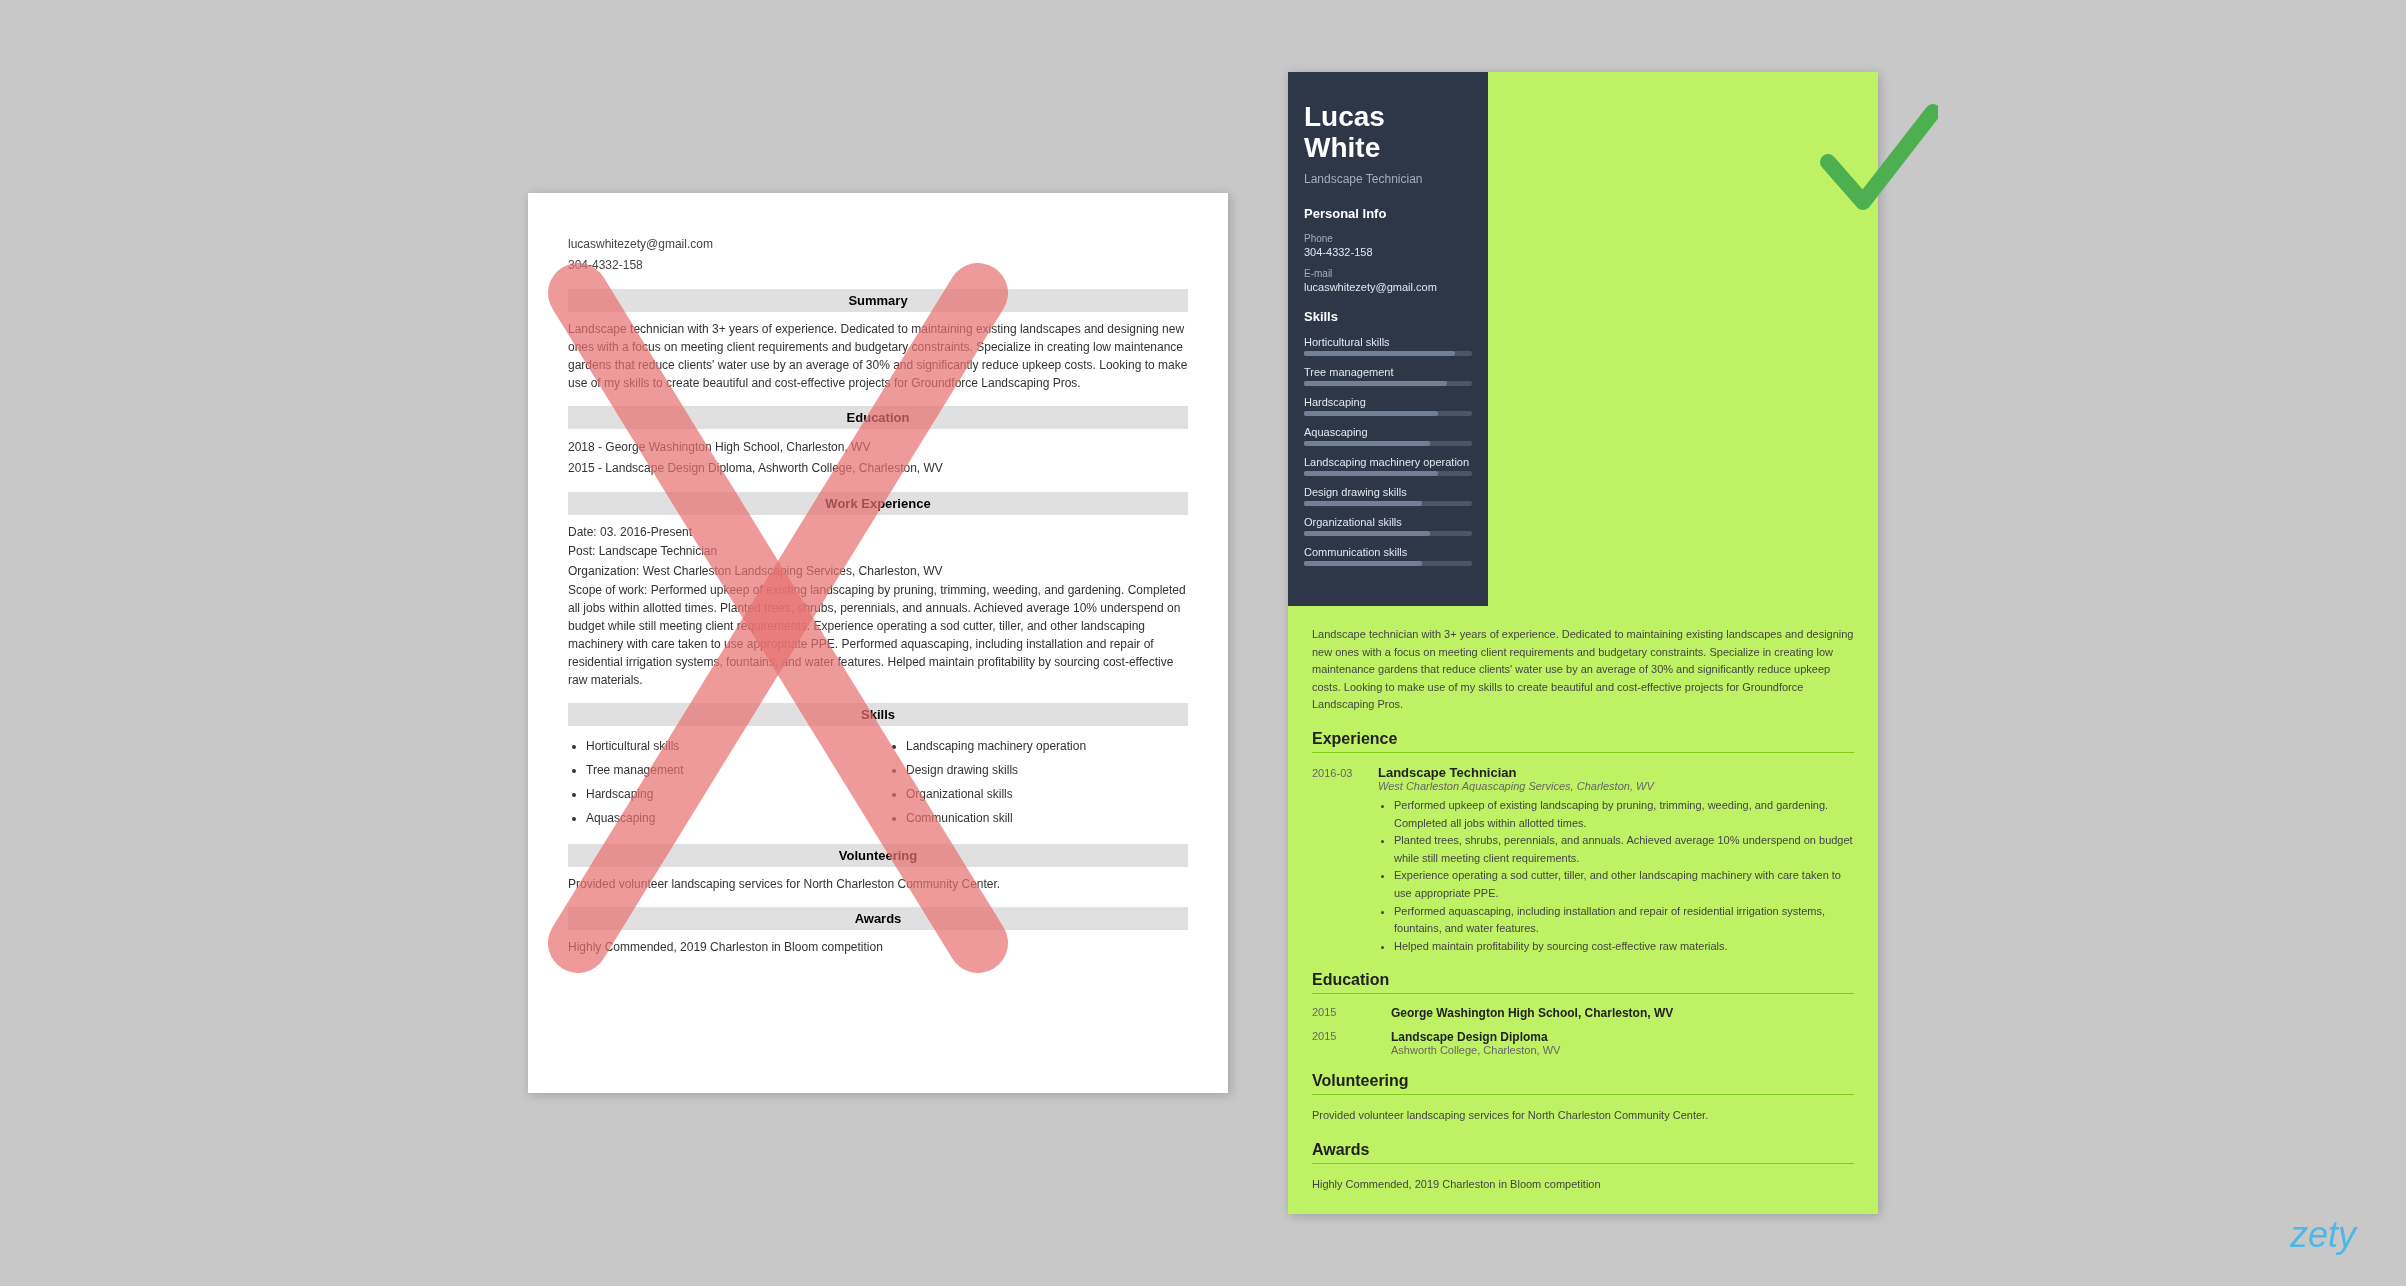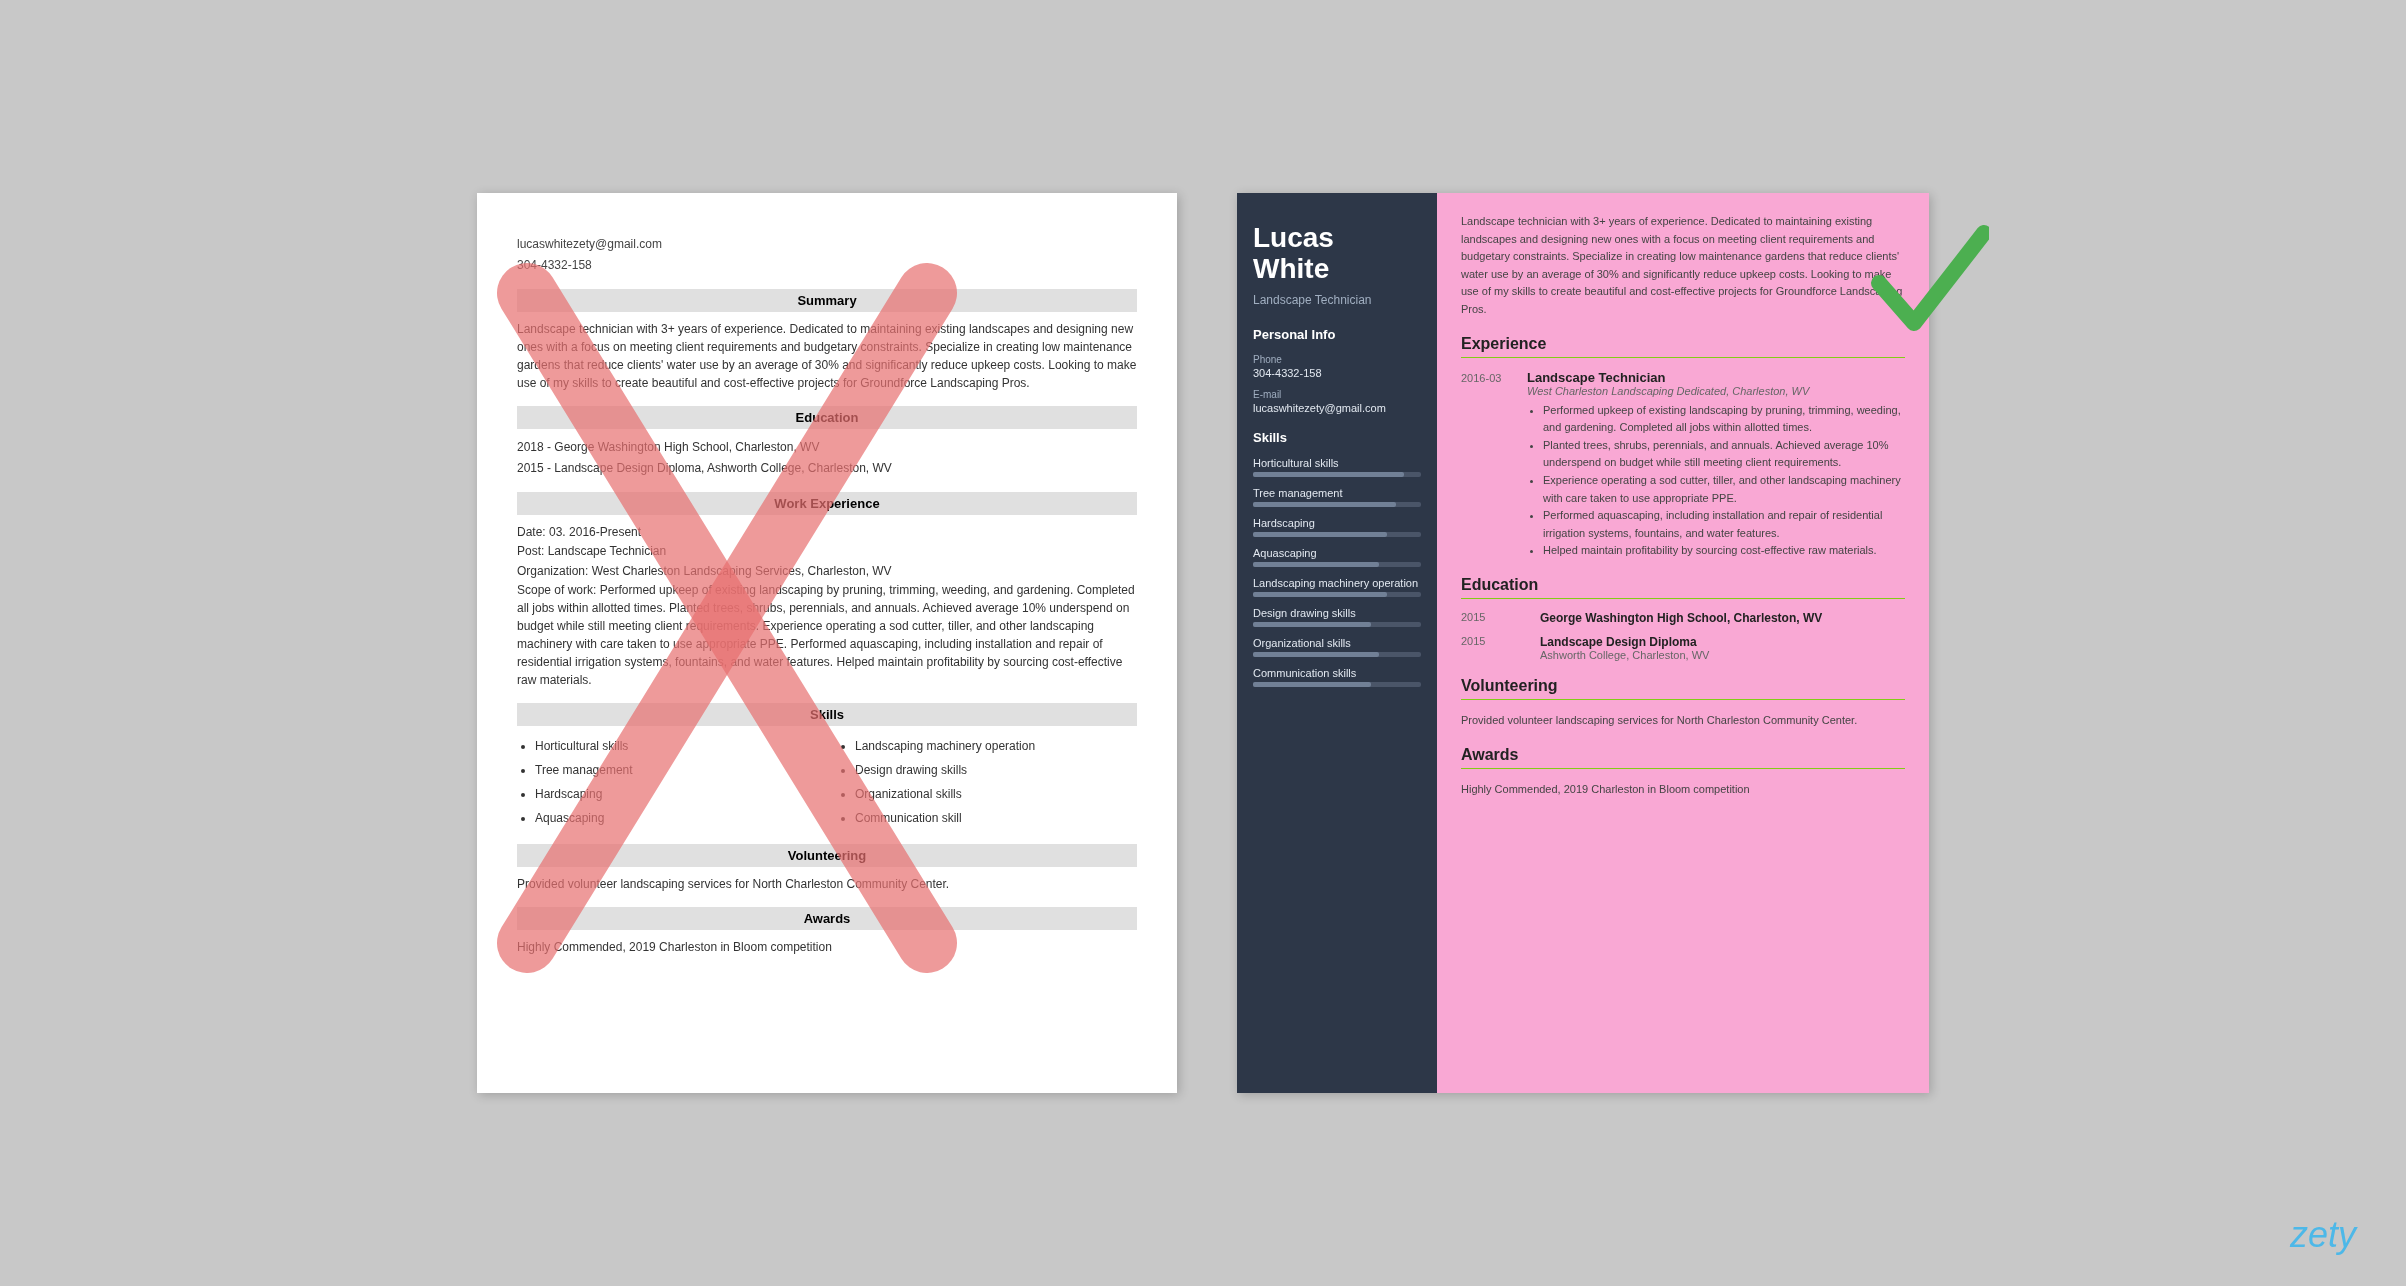--- a/index.html
+++ b/index.html
@@ -95,27 +95,28 @@
       top: 0;
       left: 0;
       width: 100%;
       height: 100%;
       pointer-events: none;
       z-index: 10;
     }
 
     
     .resume-right {
-      background: #f9a8d4;
-      width: 692px;
+      background: #bef264;
+      width: 590px;
       min-height: 900px;
       display: flex;
       position: relative;
       box-shadow: 2px 2px 10px rgba(0,0,0,0.2);
       font-size: 12px;
+      flex-direction: column;
     }
 
     .resume-right .sidebar {
       background: #2d3748;
       width: 200px;
       min-height: 100%;
       padding: 30px 16px;
       flex-shrink: 0;
     }
 
@@ -426,21 +427,21 @@
       </div>
 
       <div class="main-content">
         <p class="summary-text">Landscape technician with 3+ years of experience. Dedicated to maintaining existing landscapes and designing new ones with a focus on meeting client requirements and budgetary constraints. Specialize in creating low maintenance gardens that reduce clients' water use by an average of 30% and significantly reduce upkeep costs. Looking to make use of my skills to create beautiful and cost-effective projects for Groundforce Landscaping Pros.</p>
 
         <div class="section-title">Experience</div>
         <div class="exp-item">
           <div class="exp-date">2016-03</div>
           <div class="exp-details">
             <div class="job-title-right">Landscape Technician</div>
-            <div class="company">West Charleston Landscaping Dedicated, Charleston, WV</div>
+            <div class="company">West Charleston Aquascaping Services, Charleston, WV</div>
             <ul>
               <li>Performed upkeep of existing landscaping by pruning, trimming, weeding, and gardening. Completed all jobs within allotted times.</li>
               <li>Planted trees, shrubs, perennials, and annuals. Achieved average 10% underspend on budget while still meeting client requirements.</li>
               <li>Experience operating a sod cutter, tiller, and other landscaping machinery with care taken to use appropriate PPE.</li>
               <li>Performed aquascaping, including installation and repair of residential irrigation systems, fountains, and water features.</li>
               <li>Helped maintain profitability by sourcing cost-effective raw materials.</li>
             </ul>
           </div>
         </div>
 

